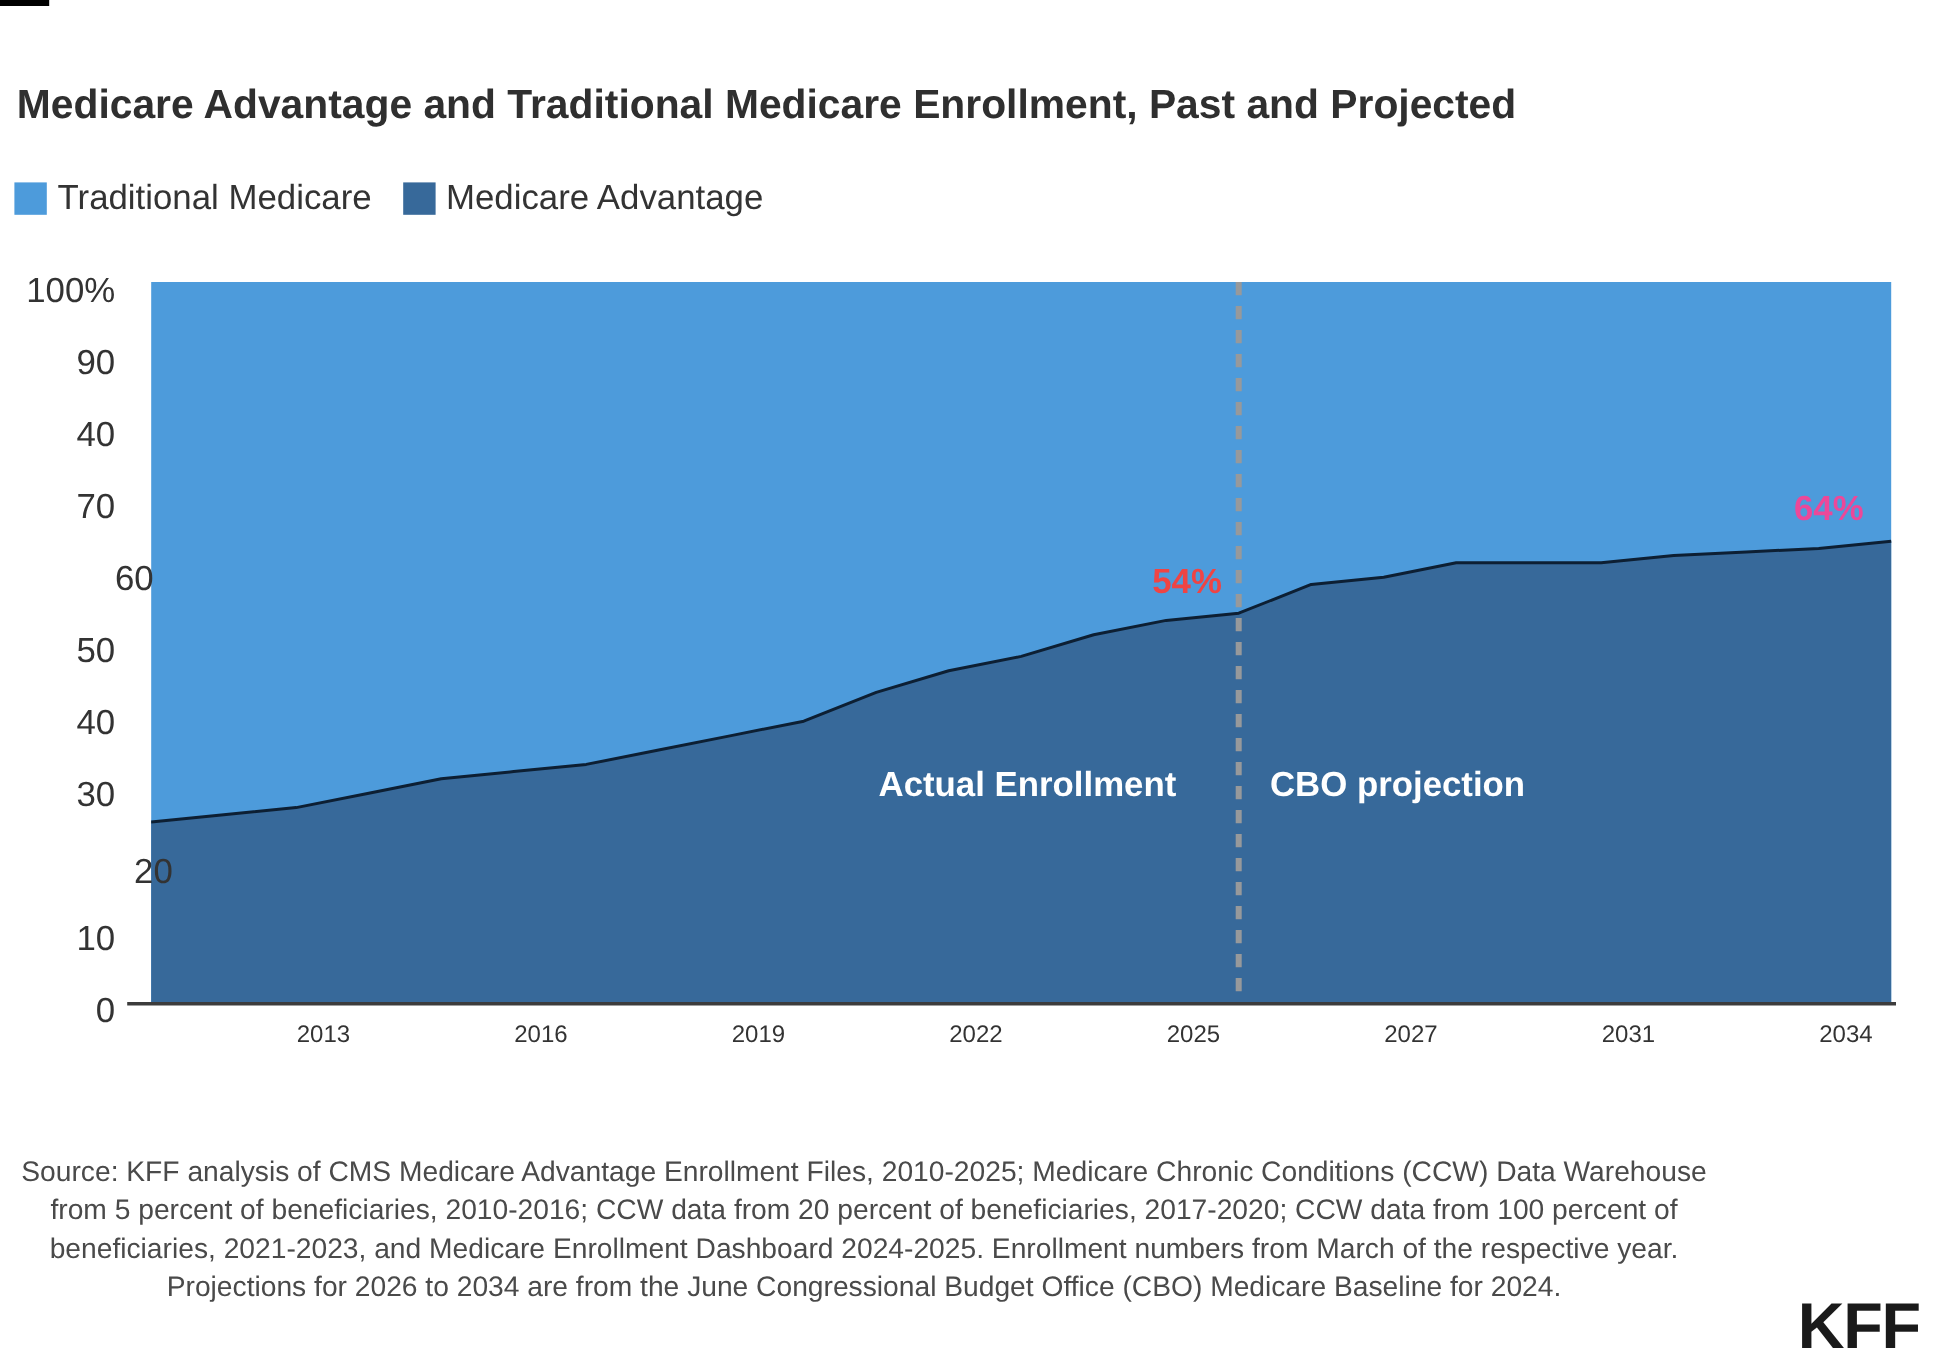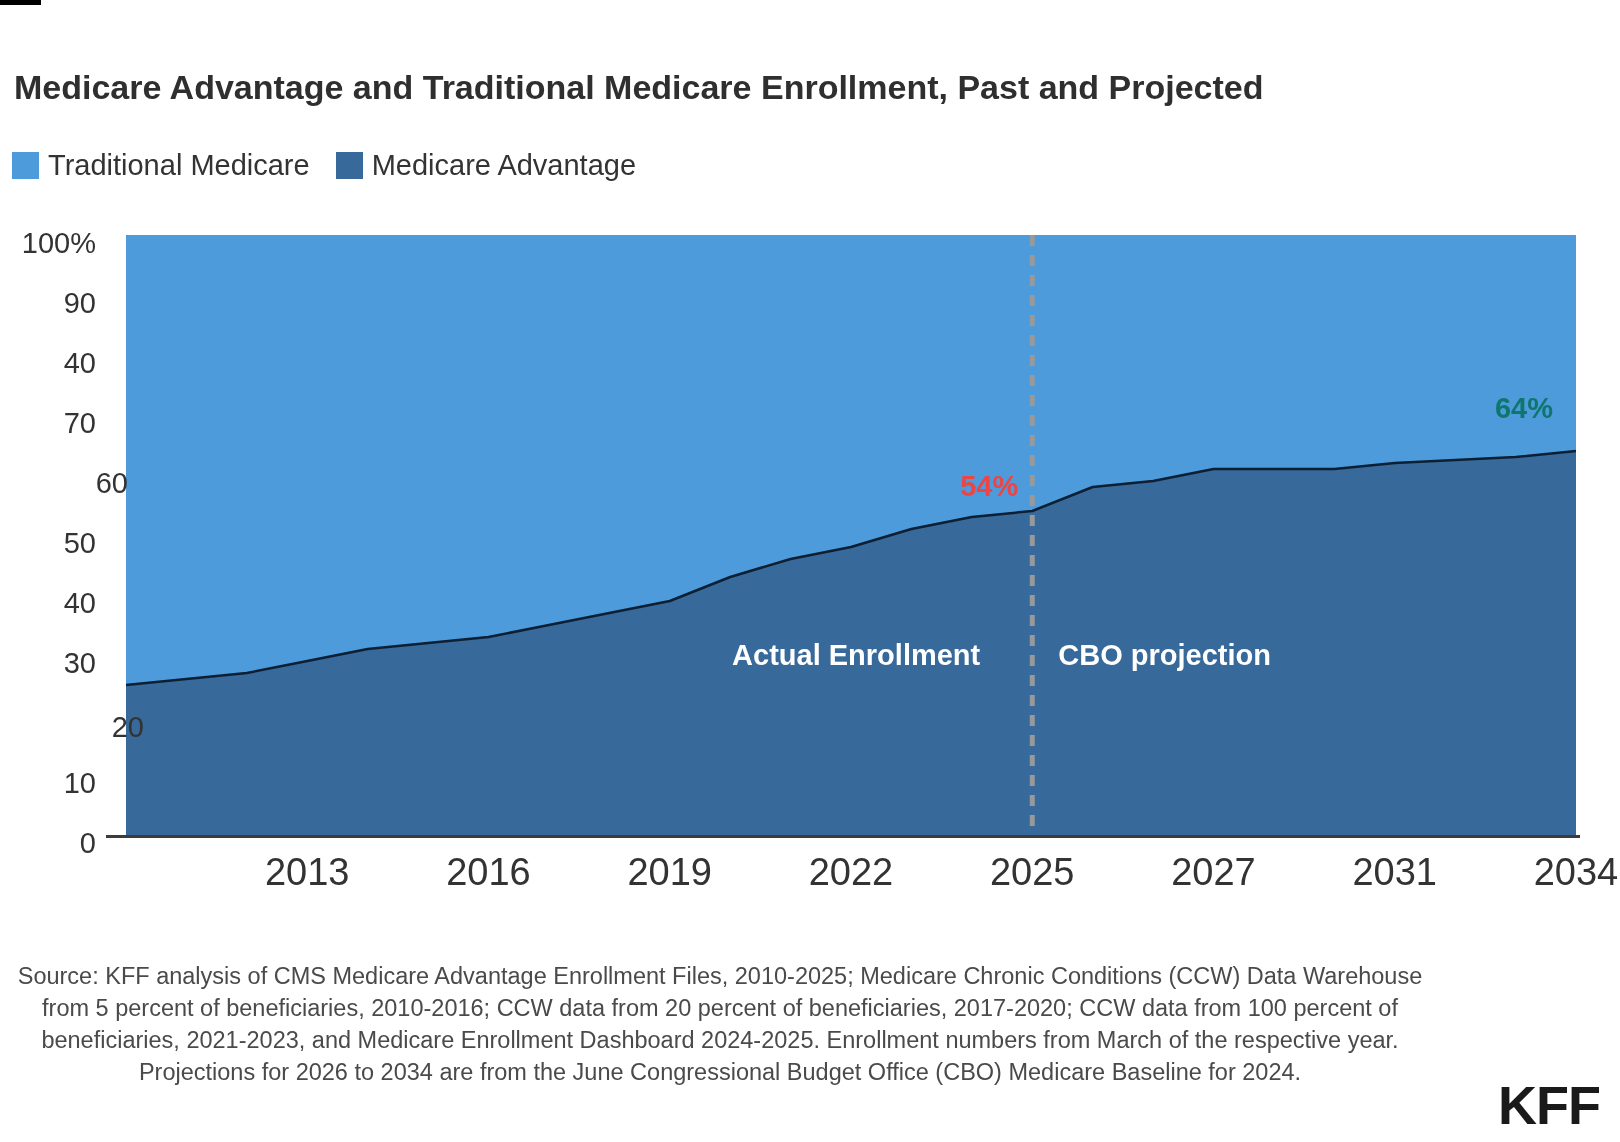--- a/index.html
+++ b/index.html
@@ -62,22 +62,21 @@
     line-height: 30px;
     text-align: right;
     font-size: 29px;
     color: #333333;
   }
   .xtick {
     position: absolute;
     top: 851px;
     width: 120px;
     margin-left: -60px;
-    text-align: center;
-    font-size: 38px;
+    font-size: 20px;
     color: #333333;
   }
   .annotation {
     position: absolute;
     font-size: 29px;
     font-weight: 700;
     white-space: nowrap;
     transform: translateY(-50%);
   }
   .source-note {
@@ -140,21 +139,21 @@
         <div class="ytick" style="top: 828px;">0</div>
         <div class="xtick" style="left: 307.25px;">2013</div>
         <div class="xtick" style="left: 488.5px;">2016</div>
         <div class="xtick" style="left: 669.75px;">2019</div>
         <div class="xtick" style="left: 851px;">2022</div>
         <div class="xtick" style="left: 1032.25px;">2025</div>
         <div class="xtick" style="left: 1213.5px;">2027</div>
         <div class="xtick" style="left: 1394.75px;">2031</div>
         <div class="xtick" style="left: 1576px;">2034</div>
         <div class="annotation" style="color: #ef4444; right: 601.75px; top: 486px;">54%</div>
-        <div class="annotation" style="color: #0f766e; right: 67px; top: 408px;">64%</div>
+        <div class="annotation" style="color: #ec4899; right: 67px; top: 425px;">64%</div>
         <div class="annotation" style="color: rgb(255, 255, 255); right: 639.75px; top: 655px;">Actual Enrollment</div>
         <div class="annotation" style="color: rgb(255, 255, 255); left: 1058.25px; top: 655px;">CBO projection</div>
       </div>
   </div>
 
   <p class="source-note">Source: KFF analysis of CMS Medicare Advantage Enrollment Files, 2010-2025; Medicare Chronic Conditions (CCW) Data Warehouse from 5 percent of beneficiaries, 2010-2016; CCW data from 20 percent of beneficiaries, 2017-2020; CCW data from 100 percent of beneficiaries, 2021-2023, and Medicare Enrollment Dashboard 2024-2025. Enrollment numbers from March of the respective year. Projections for 2026 to 2034 are from the June Congressional Budget Office (CBO) Medicare Baseline for 2024.</p>
   <div class="kff-logo">KFF</div>
 </div>
 
 </body></html>

